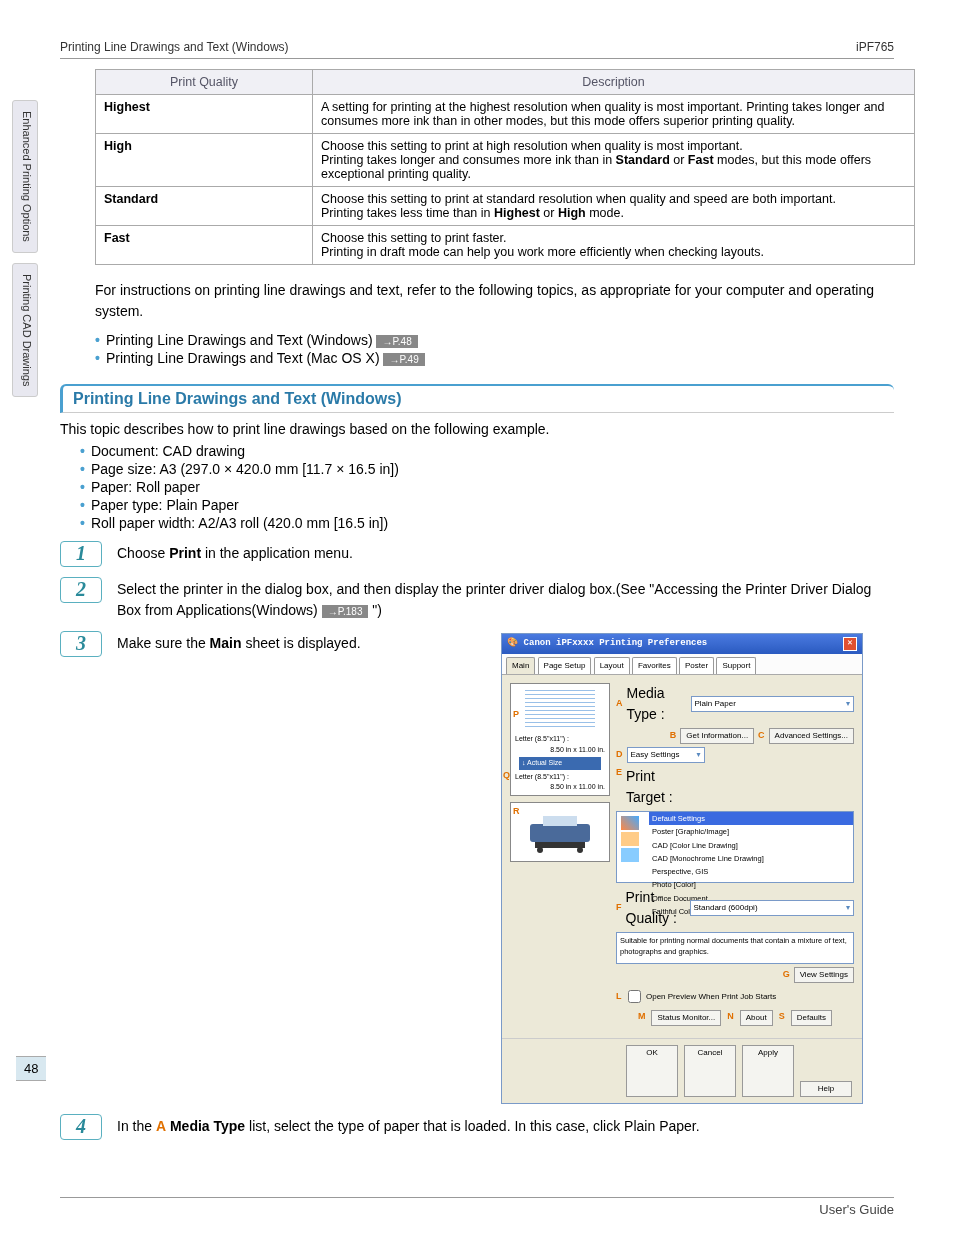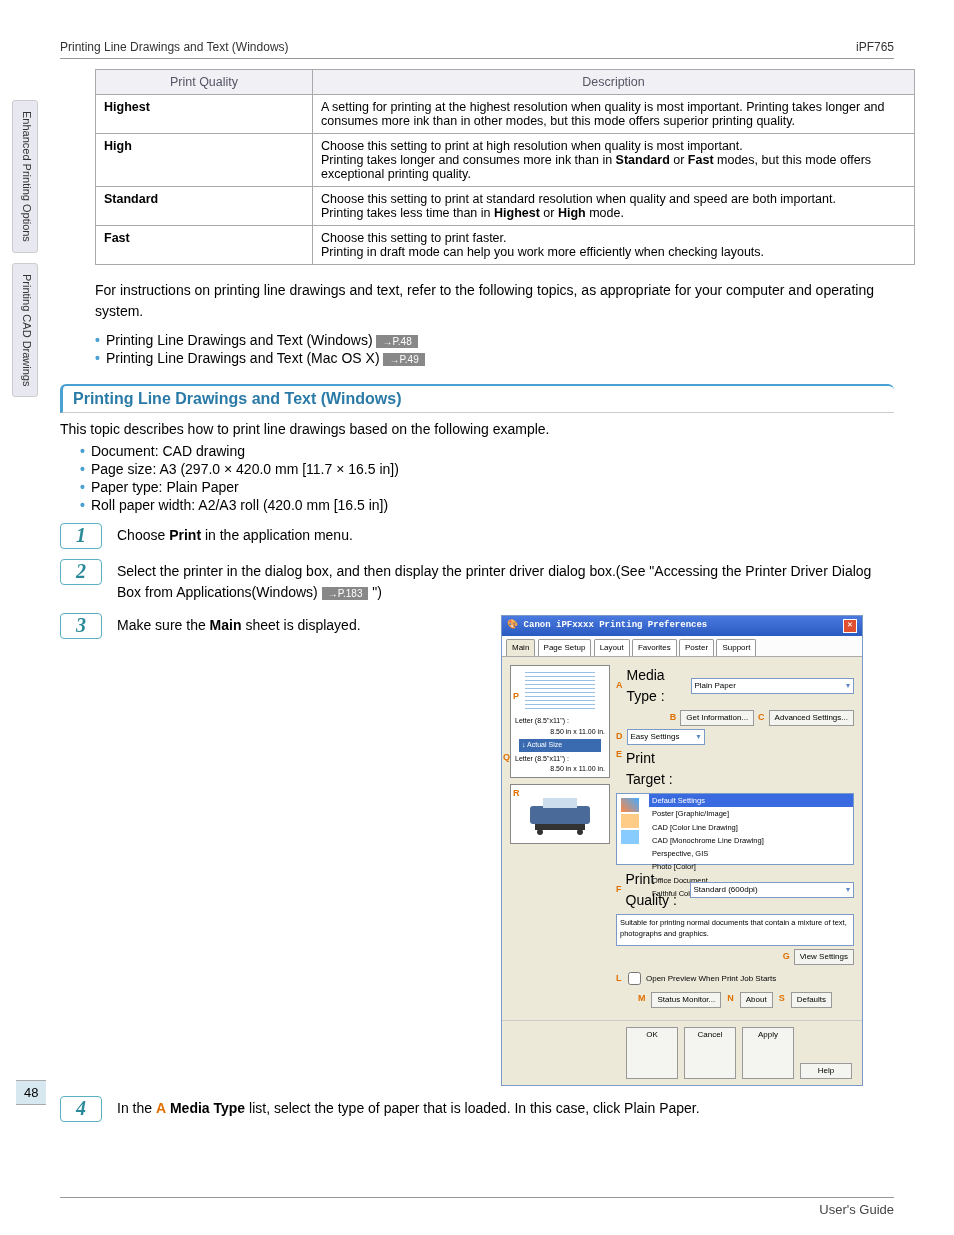--- a/index.html
+++ b/index.html
@@ -37,21 +37,21 @@
     border-radius: 3px;
     padding: 10px 4px;
     margin-bottom: 10px;
     font-size: 11px;
     color: #333;
     width: 16px;
   }
   .page-num {
     position: absolute;
     left: 16px;
-    top: 1080px;
+    top: 1056px;
     background: #d8e8f0;
     padding: 4px 8px;
     font-size: 13px;
     border-top: 1px solid #aaa;
     border-bottom: 1px solid #aaa;
   }
   table.quality {
     width: 820px;
     margin-left: 35px;
     border-collapse: collapse;
@@ -347,20 +347,21 @@
 
   <div class="section-head">
     <span>Printing Line Drawings and Text (Windows)</span>
   </div>
 
   <div style="font-size:14px; margin:6px 0 6px 0;">This topic describes how to print line drawings based on the following example.</div>
 
   <div class="bullet-list" style="margin-left:20px;">
     <div class="bullet"><span class="dot">•</span><span>Document: CAD drawing</span></div>
     <div class="bullet"><span class="dot">•</span><span>Page size: A3 (297.0 × 420.0 mm [11.7 × 16.5 in])</span></div>
+    <div class="bullet"><span class="dot">•</span><span>Paper: Roll paper</span></div>
     <div class="bullet"><span class="dot">•</span><span>Paper type: Plain Paper</span></div>
     <div class="bullet"><span class="dot">•</span><span>Roll paper width: A2/A3 roll (420.0 mm [16.5 in])</span></div>
   </div>
 
   <div class="step">
     <div class="stepnum">1</div>
     <div class="steptxt"><span>Choose </span><b>Print</b><span> in the application menu.</span></div>
   </div>
 
   <div class="step">

